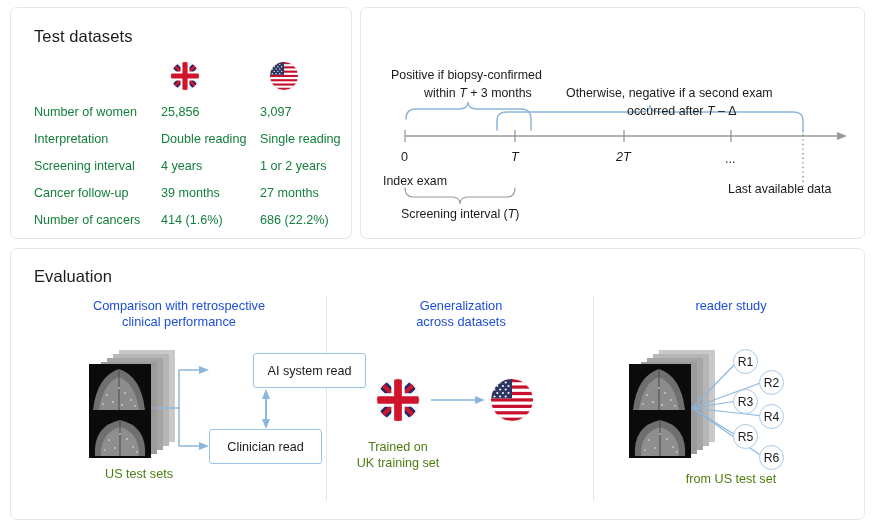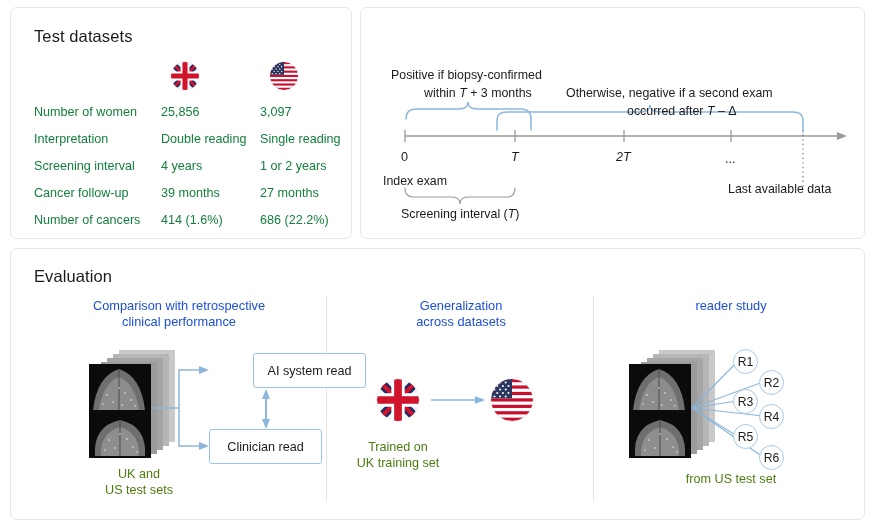--- a/index.html
+++ b/index.html
@@ -249,21 +249,20 @@
       <path d="M255,144 L255,176"></path>
     </g>
     <polygon points="198,121 188,117 188,125" fill="#8db6dd"></polygon>
     <polygon points="198,197 188,193 188,201" fill="#8db6dd"></polygon>
     <line x1="255" y1="148" x2="255" y2="172" stroke="#8db6dd" stroke-width="1.5"></line>
     <polygon points="255,140 251,150 259,150" fill="#8db6dd"></polygon>
     <polygon points="255,180 251,170 259,170" fill="#8db6dd"></polygon>
   </svg>
 
   <div class="caption" style="left:48px;top:217px;width:160px;">
-    <div>UK and</div>
     <div>US test sets</div>
   </div>
 
   <div class="col-title" style="left:350px;top:49px;width:200px;">
     <div>Generalization</div>
     <div>across datasets</div>
   </div>
 
   <div class="flag" style="left:366px;top:130px;width:42px;height:42px;">
     <svg viewBox="0 0 60 60" style="width:42px;height:42px;">

